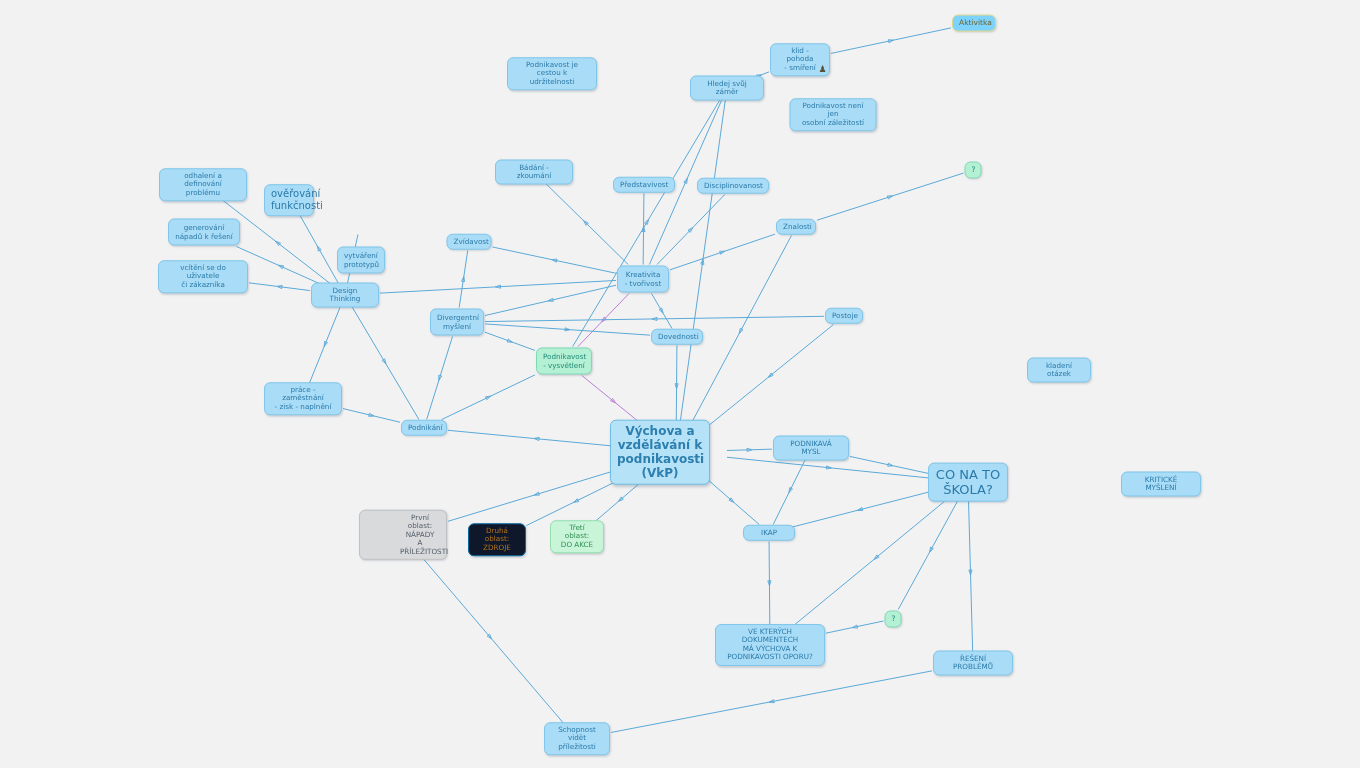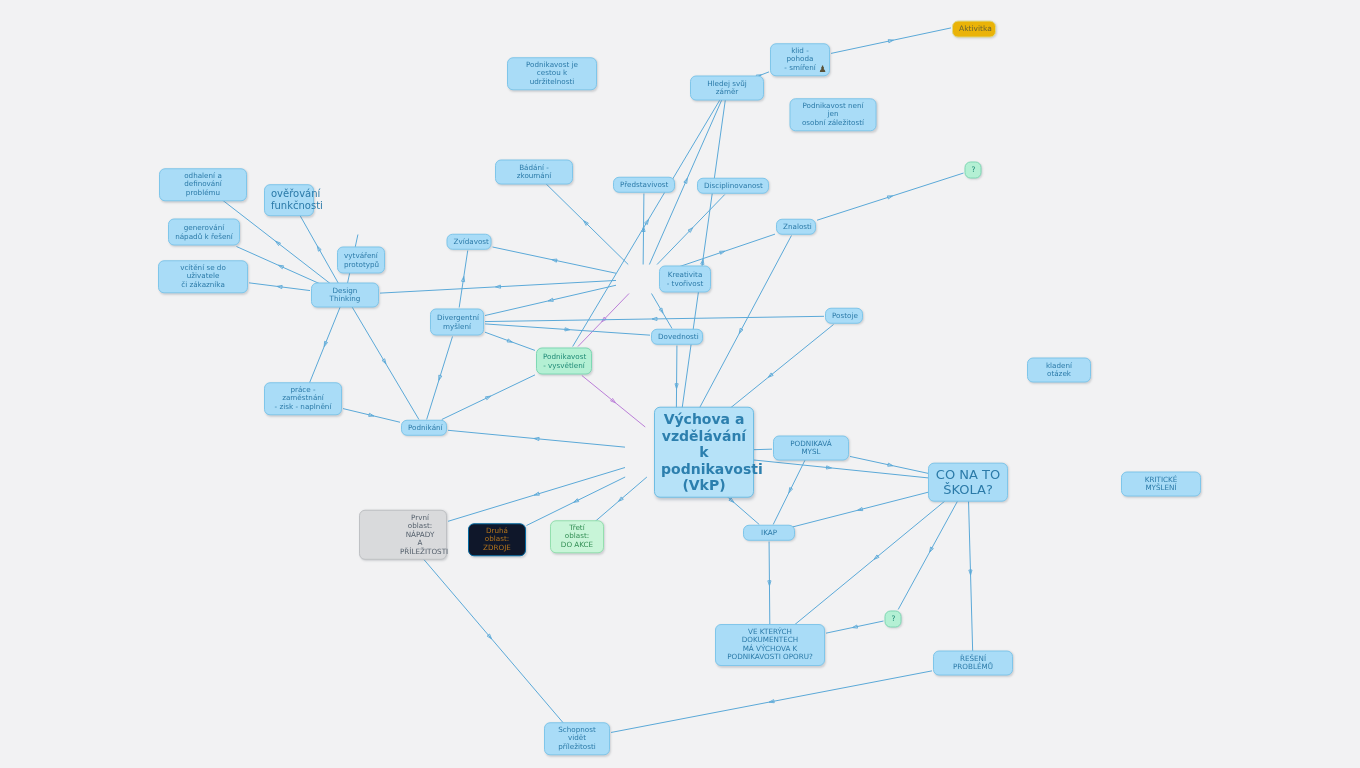--- a/index.html
+++ b/index.html
@@ -52,24 +52,23 @@
     background: #b4f0d4;
     border: 1px solid #7fd8b4;
     color: #1f8a76;
   }
   .node.greenlight {
     background: #c8f5d8;
     border: 1px solid #93dfae;
     color: #338f55;
   }
   .node.yellow {
-    background: #eab308;
+    background: #7dd3fc;
     border: 1px solid #ded98a;
     color: #6b6430;
-    margin-top: 6px;
   }
   .node.orange {
     background: #0f172a;
     border: 1px solid #0369a1;
     color: #b4741c;
   }
   .node.gray {
     background: #d9dadc;
     border: 1px solid #bfc1c4;
     color: #55606c;
@@ -290,21 +289,21 @@
       <g>
         <line x1="932" y1="670.8686868686868" x2="611" y2="732.4747474747475" stroke="#5ba9d8" stroke-width="1"></line>
         <polygon points="769.0448071652244,702.142915796573 773.6536257148679,699.6291951326048 774.2567599546834,702.7718419611176" fill="none" stroke="#5ba9d8" stroke-width="0.9"></polygon>
       </g>
       <g>
         <line x1="415.36764705882354" y1="549.5" x2="564.6323529411765" y2="724.5" stroke="#5ba9d8" stroke-width="1"></line>
         <polygon points="491.62236651520686,638.9020848798978 487.1602991616586,636.1362296898346 489.5949678079277,634.0596005503699" fill="none" stroke="#5ba9d8" stroke-width="0.9"></polygon>
       </g>
     </svg>
   <div id="node-layer">
-      <div class="node centre" style="left: 704px; top: 452px; width: 100px; min-height: 48px; font-size: 14px; justify-content: center;"><span class="label">Výchova a
+      <div class="node centre" style="left: 660px; top: 452px; width: 100px; min-height: 48px; font-size: 12px; justify-content: center;"><span class="label">Výchova a
 vzdělávání k
 podnikavosti (VkP)</span></div>
       <div class="node yellow" style="left: 974px; top: 23px; width: 44px; min-height: 15px; font-size: 7.5px;"><span class="label">Aktivitka</span></div>
       <div class="node blue" style="left: 800px; top: 60px; width: 60px; min-height: 26px; font-size: 7.2px;"><span class="label">klid - pohoda
 - smíření</span><span class="pin-icon">♟</span></div>
       <div class="node blue" style="left: 727px; top: 88px; width: 74px; min-height: 15px; font-size: 7.2px;"><span class="label">Hledej svůj záměr</span></div>
       <div class="node blue" style="left: 552px; top: 74px; width: 90px; min-height: 27px; font-size: 7.2px;"><span class="label">Podnikavost je
 cestou k udržitelnosti</span></div>
       <div class="node blue" style="left: 833px; top: 115px; width: 87px; min-height: 27px; font-size: 7.2px;"><span class="label">Podnikavost není jen
 osobní záležitostí</span></div>
@@ -320,21 +319,21 @@
       <div class="node blue" style="left: 361px; top: 220px; width: 48px; min-height: 27px; font-size: 7.2px; margin-top: 40px;"><span class="label">vytváření
 prototypů</span></div>
       <div class="node blue" style="left: 204px; top: 232px; width: 72px; min-height: 27px; font-size: 7.2px;"><span class="label">generování
 nápadů k řešení</span></div>
       <div class="node blue" style="left: 203px; top: 277px; width: 90px; min-height: 27px; font-size: 7.2px;"><span class="label">vcítění se do uživatele
 či zákazníka</span></div>
       <div class="node blue" style="left: 345px; top: 295px; width: 68px; min-height: 16px; font-size: 7.2px;"><span class="label">Design Thinking</span></div>
       <div class="node blue" style="left: 469px; top: 242px; width: 45px; min-height: 15px; font-size: 7.2px;"><span class="label">Zvídavost</span></div>
       <div class="node blue" style="left: 457px; top: 322px; width: 54px; min-height: 27px; font-size: 7.2px;"><span class="label">Divergentní
 myšlení</span></div>
-      <div class="node blue" style="left: 643px; top: 279px; width: 52px; min-height: 27px; font-size: 7.2px; margin-left: 42px;"><span class="label">Kreativita
+      <div class="node blue" style="left: 643px; top: 279px; width: 52px; min-height: 27px; font-size: 7.2px;"><span class="label">Kreativita
 - tvořivost</span></div>
       <div class="node blue" style="left: 677px; top: 337px; width: 52px; min-height: 15px; font-size: 7.2px;"><span class="label">Dovednosti</span></div>
       <div class="node blue" style="left: 844px; top: 316px; width: 38px; min-height: 15px; font-size: 7.2px;"><span class="label">Postoje</span></div>
       <div class="node green" style="left: 564px; top: 361px; width: 56px; min-height: 27px; font-size: 7.2px;"><span class="label">Podnikavost
 - vysvětlení</span></div>
       <div class="node blue" style="left: 303px; top: 399px; width: 78px; min-height: 27px; font-size: 7.2px;"><span class="label">práce - zaměstnání
 - zisk - naplnění</span></div>
       <div class="node blue" style="left: 424px; top: 428px; width: 46px; min-height: 15px; font-size: 7.2px;"><span class="label">Podnikání</span></div>
       <div class="node blue" style="left: 1059px; top: 370px; width: 64px; min-height: 15px; font-size: 7.2px;"><span class="label">kladení otázek</span></div>
       <div class="node blue" style="left: 811px; top: 448px; width: 76px; min-height: 15px; font-size: 7.2px;"><span class="label">PODNIKAVÁ MYSL</span></div>

